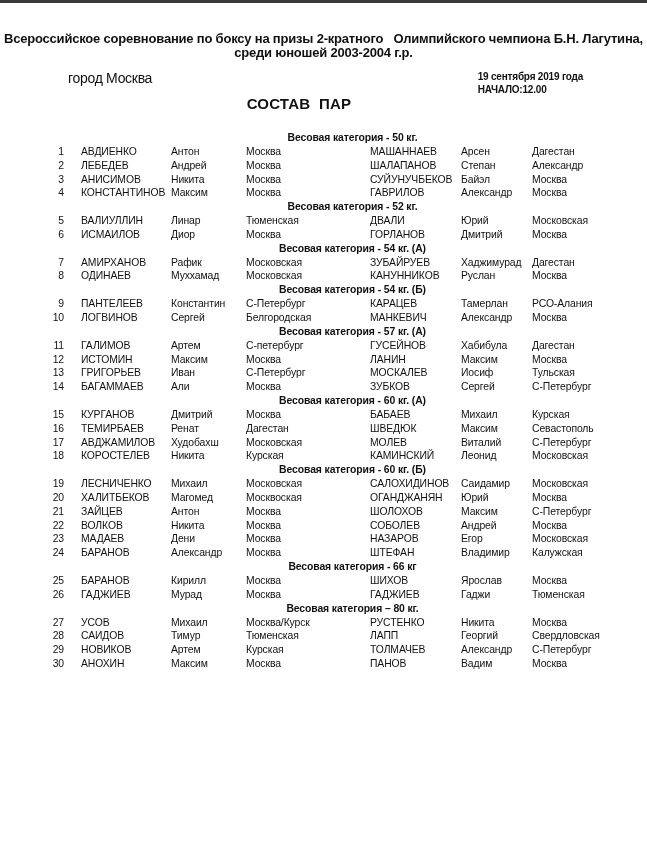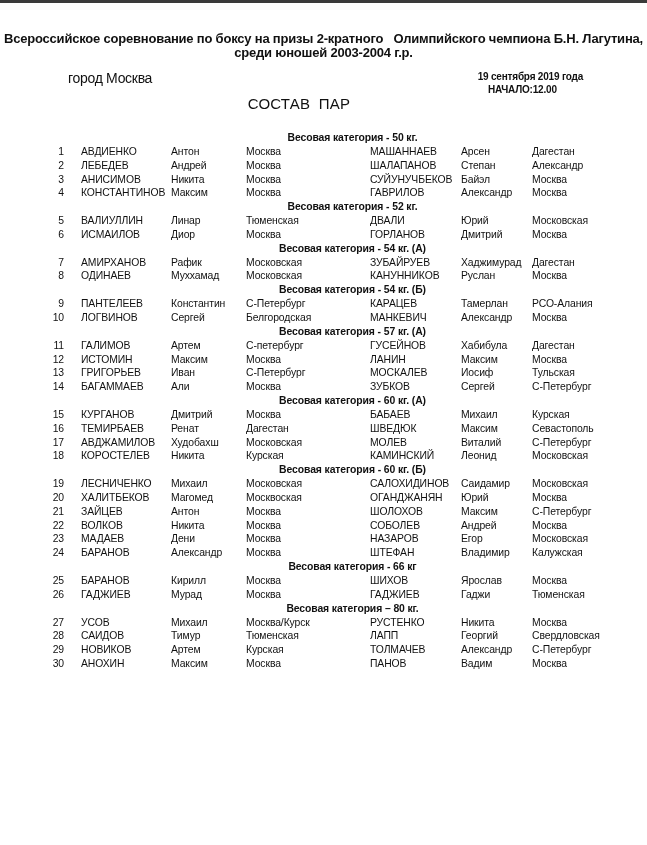--- a/index.html
+++ b/index.html
@@ -8,25 +8,25 @@
     font-family: "Liberation Sans", sans-serif; color: #111;
     position: relative;
   }
   .topbar { position: absolute; left: 0; top: 0; width: 647px; height: 3px; background: #3a3a3a; }
   .title {
     position: absolute; top: 32px; left: 0; width: 647px; text-align: center;
     font-weight: bold; font-size: 13px; line-height: 14px; letter-spacing: -0.2px;
   }
   .title .l1 { white-space: pre; }
   .city { position: absolute; left: 68px; top: 70px; font-size: 14px; letter-spacing: -0.3px; }
-  .date { position: absolute; right: 64px; top: 70px; font-size: 10px; font-weight: bold; text-align: center; letter-spacing: -0.2px; line-height: 13px; }
+  .date { position: absolute; right: 64px; top: 70px; font-size: 10px; font-weight: bold; text-align: left; letter-spacing: -0.2px; line-height: 13px; }
   .date .start { margin-right: 16px; padding-right: 0; }
   .doc-heading {
     position: absolute; top: 95px; left: 0; width: 598px; text-align: center;
-    font-size: 15px; font-weight: normal; letter-spacing: 0.2px; white-space: pre;
+    font-size: 15px; font-weight: bold; letter-spacing: 0.2px; white-space: pre;
   }
   .pairs { position: absolute; top: 131px; left: 0; width: 647px; }
   .line { position: relative; height: 13.85px; font-size: 10.4px; line-height: 13.85px; white-space: nowrap; letter-spacing: -0.1px; }
   .cat { text-align: left; font-weight: bold; }
   .cat span { position: absolute; left: 0; width: 647px; text-align: center; padding-left: 29px; }
   .c { position: absolute; top: 0; }
   .num { left: 44px; width: 20px; text-align: right; }
   .s1 { left: 81px; }
   .n1 { left: 171px; }
   .r1 { left: 246px; }

